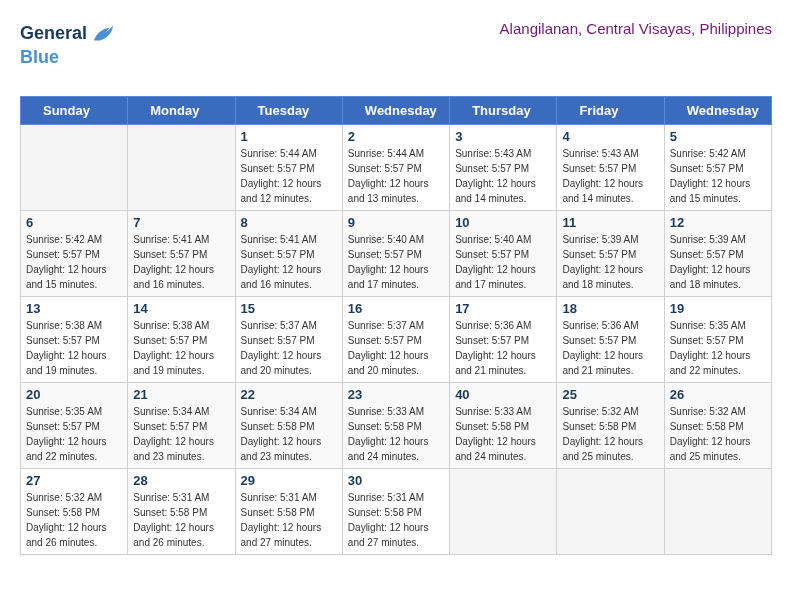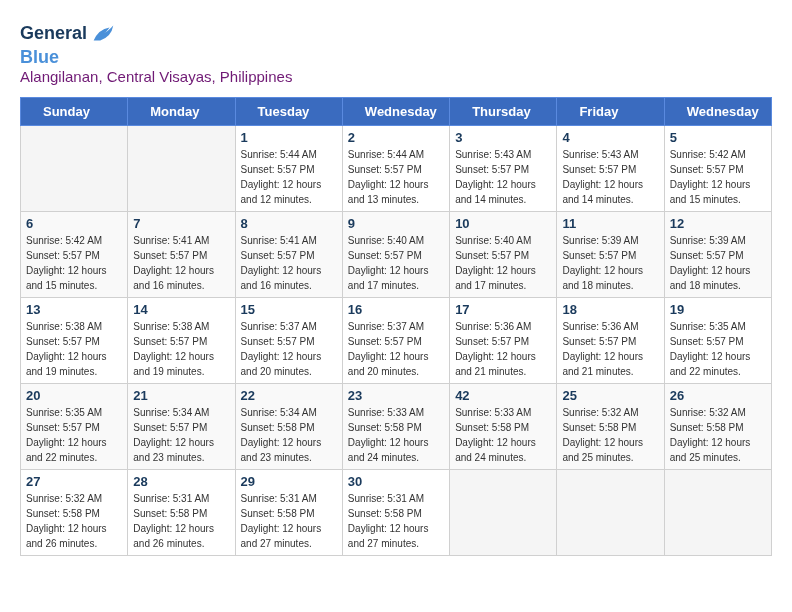--- a/index.html
+++ b/index.html
@@ -7,22 +7,21 @@
       font-family: Arial, sans-serif;
       background: #fff;
       width: 792px;
       min-height: 612px;
       padding: 20px;
     }
     .header-area {
       display: flex;
       justify-content: space-between;
       align-items: flex-start;
-      margin-bottom: 12px;
-      flex-direction: column;
+      margin-bottom: 28px;
     }
     .logo {
       display: flex;
       align-items: center;
     }
     .logo-text {
       font-size: 18px;
       font-weight: bold;
       color: #1a3a5c;
       line-height: 1.1;
@@ -311,21 +310,21 @@
         </td>
         <td>
           <span class="day-num">23</span>
         <div class="sun-info">
           <span>Sunrise: 5:33 AM</span><br>
           <span>Sunset: 5:58 PM</span><br>
           <span>Daylight: 12 hours and 24 minutes.</span>
         </div>
         </td>
         <td>
-          <span class="day-num">42</span>
+          <span class="day-num">40</span>
         <div class="sun-info">
           <span>Sunrise: 5:33 AM</span><br>
           <span>Sunset: 5:58 PM</span><br>
           <span>Daylight: 12 hours and 24 minutes.</span>
         </div>
         </td>
         <td>
           <span class="day-num">25</span>
         <div class="sun-info">
           <span>Sunrise: 5:32 AM</span><br>

